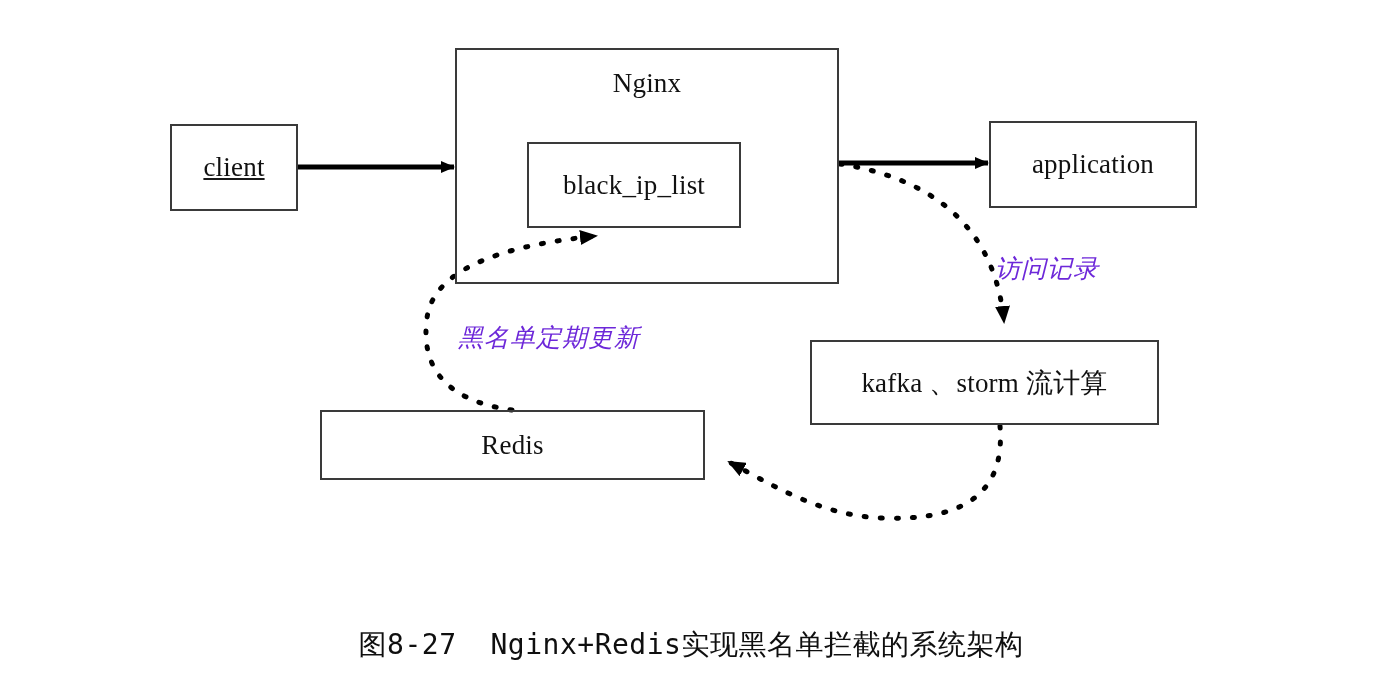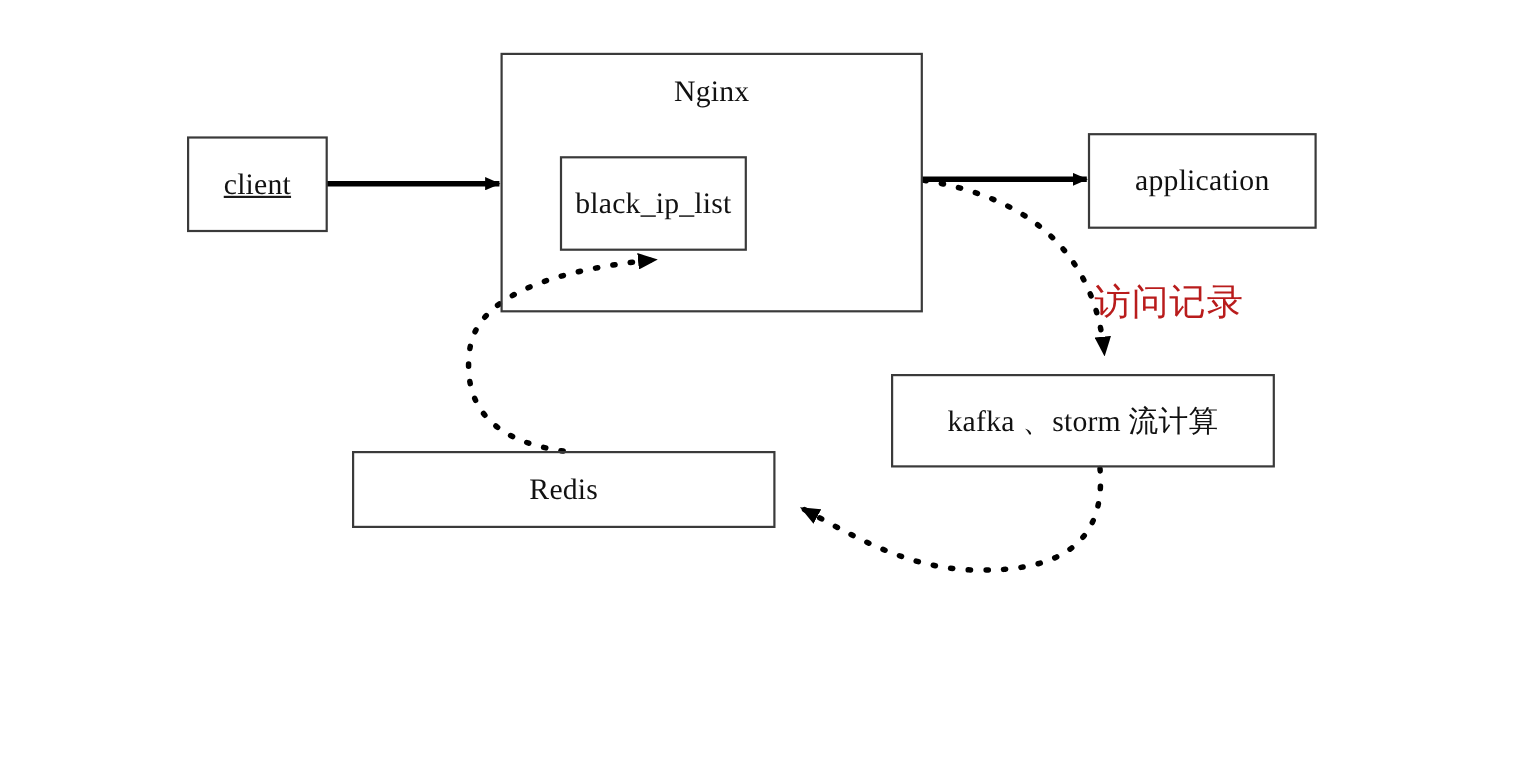--- a/index.html
+++ b/index.html
@@ -44,24 +44,25 @@
   }
   
   #node-nginx {
     align-items: flex-start;
     justify-content: center;
     padding-top: 18px;
   }
   .edge-label {
     position: absolute;
     font-family: "DejaVu Serif", "Liberation Serif", serif;
-    font-size: 33px;
-    color: #b91c1c;
+    font-size: 25px;
+    color: #6d28d9;
     white-space: nowrap;
     letter-spacing: 1px;
+    font-style: italic;
   }
   #figure-caption {
     position: absolute;
     left: 0;
     top: 626px;
     width: 1382px;
     text-align: center;
     font-family: "DejaVu Serif", "Liberation Serif", serif;
     font-size: 30px;
     color: #0f0f0f;
@@ -100,34 +101,38 @@
   </svg>
 
   <div class="node-box" id="node-client" style="left:170px; top:124px; width:128px; height:87px;text-decoration:underline;">
     <span class="node-label">client</span>
   </div>
 
   <div class="node-box" id="node-nginx" style="left:455px; top:48px; width:384px; height:236px;">
     <span class="node-label">Nginx</span>
   </div>
 
-  <div class="node-box" id="node-black-ip-list" style="left:509px; top:142px; width:170px; height:86px;">
+  <div class="node-box" id="node-black-ip-list" style="left:527px; top:142px; width:214px; height:86px;">
     <span class="node-label">black_ip_list</span>
   </div>
 
   <div class="node-box" id="node-application" style="left:989px; top:121px; width:208px; height:87px;">
     <span class="node-label">application</span>
   </div>
 
   <div class="node-box" id="node-kafka-storm" style="left:810px; top:340px; width:349px; height:85px;">
     <span class="node-label">kafka 、storm 流计算</span>
   </div>
 
   <div class="node-box" id="node-redis" style="left:320px; top:410px; width:385px; height:70px;">
     <span class="node-label">Redis</span>
   </div>
 
   <div class="edge-label" id="label-access-log" style="left:995px; top:252px;">访问记录</div>
 
+  <div class="edge-label" id="label-blacklist-update" style="left:458px; top:321px;">黑名单定期更新</div>
 
 
+  <div id="figure-caption">
+    <span class="cap-num">图8-27</span><span style="display:inline-block;width:34px;"></span><span class="cap-num">Nginx+Redis实现黑名单拦截的系统架构</span>
+  </div>
 
 </div>
 
 </body></html>

